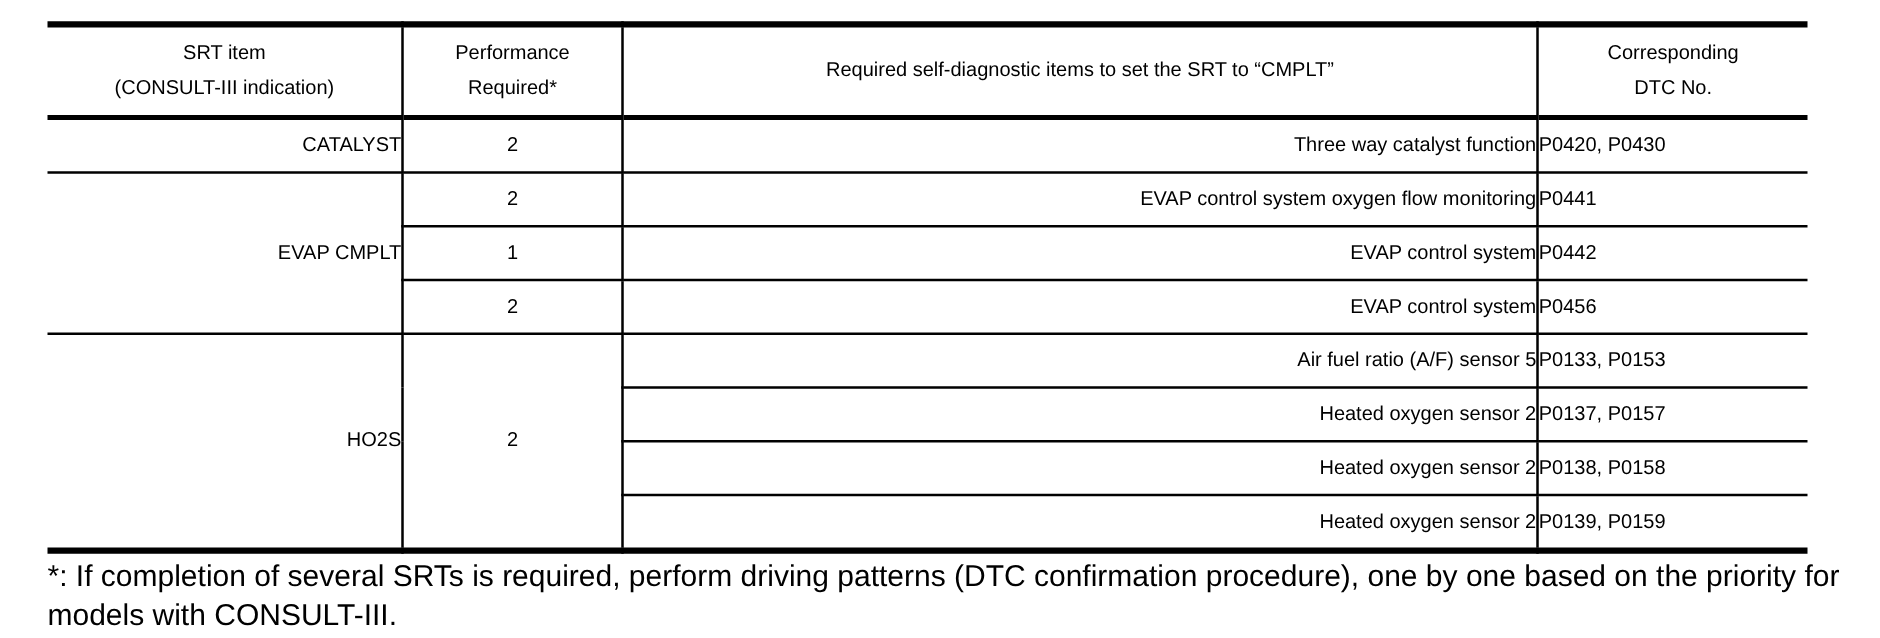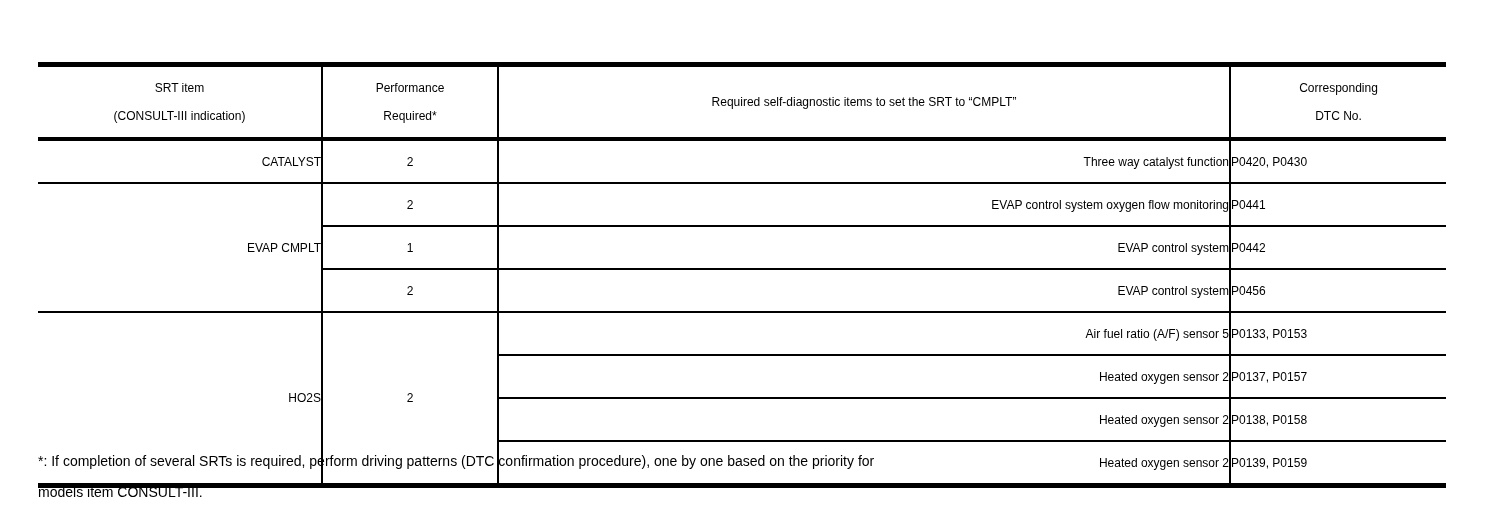--- a/index.html
+++ b/index.html
@@ -18,23 +18,22 @@
   }
   table.srt {
     position: absolute;
     left: 38px;
     top: 17px;
     width: 1408px;
     border-collapse: collapse;
     table-layout: fixed;
     border-top: 5px solid #000;
     border-bottom: 5px solid #000;
-    font-size: 12px;
+    font-size: 16px;
     color: #000;
-    margin-top: 45px;
   }
   table.srt th,
   table.srt td {
     padding: 0;
     font-weight: normal;
     border-right: 2px solid #000;
     overflow: hidden;
     white-space: nowrap;
   }
   table.srt th.last,
@@ -61,21 +60,21 @@
   td.c-dtc  { text-align: left; padding-left: 12px; }
   td.vtop {
     vertical-align: top;
     padding-top: 9px;
   }
   .hline { display: block; }
   .footnote {
     position: absolute;
     left: 38px;
     top: 446px;
-    font-size: 14px;
+    font-size: 24px;
     line-height: 31px;
   }
   .footnote .fline {
     display: block;
     white-space: nowrap;
   }
 </style>
 </head>
 <body>
 
@@ -146,16 +145,16 @@
       </tr>
       <tr class="datarow">
         <td class="c-diag">Heated oxygen sensor 2</td>
         <td class="c-dtc last">P0139, P0159</td>
       </tr>
     </tbody>
   </table>
 
   <div class="footnote">
     <span class="fline">*: If completion of several SRTs is required, perform driving patterns (DTC confirmation procedure), one by one based on the priority for</span>
-    <span class="fline">models item CONSULT-III.</span>
+    <span class="fline">models with CONSULT-III.</span>
   </div>
 
 </div>
 
 </body></html>

